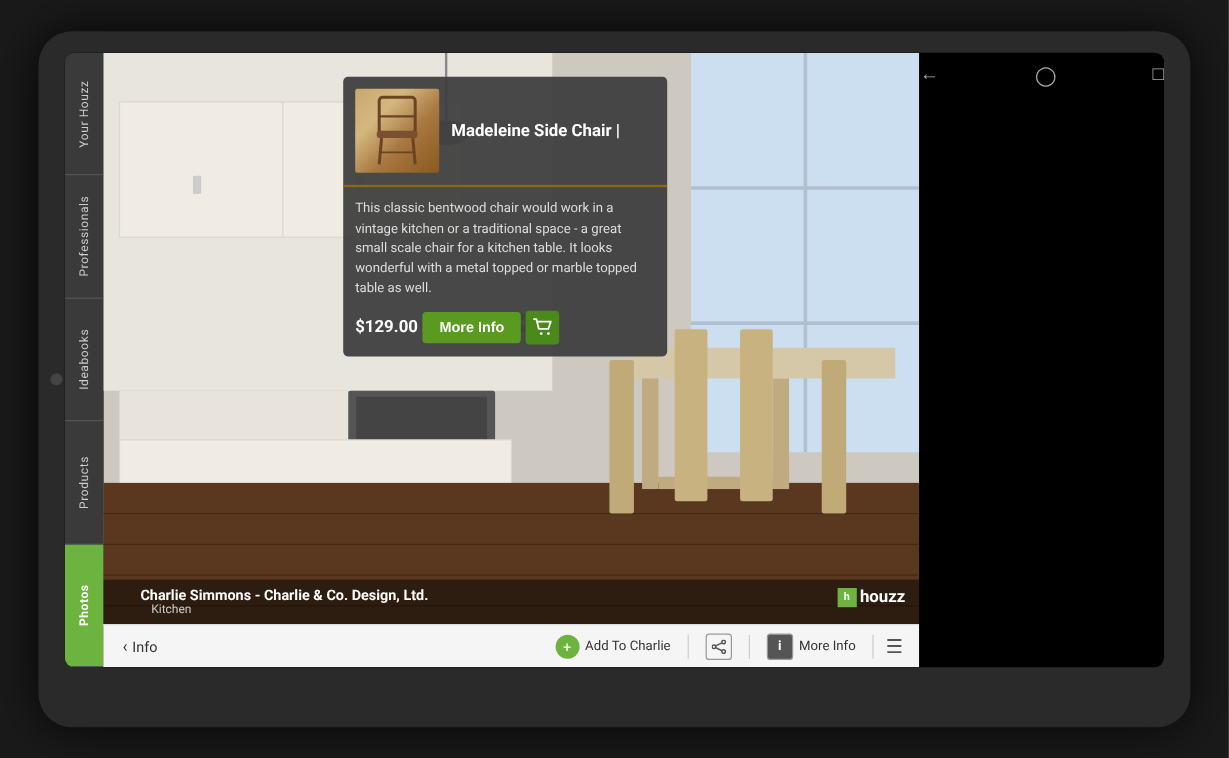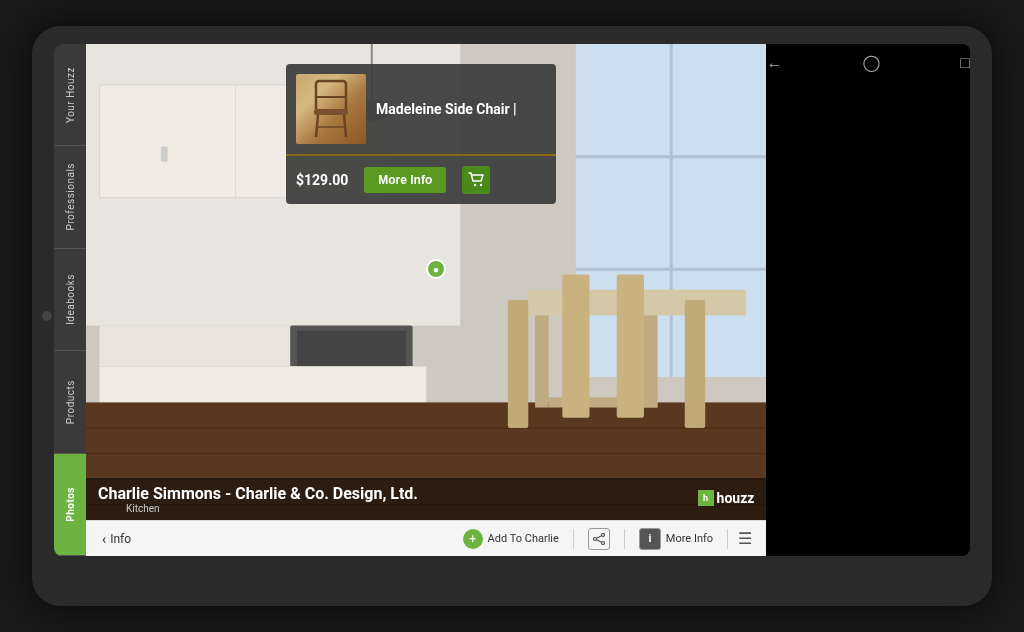--- a/index.html
+++ b/index.html
@@ -113,22 +113,23 @@
     .photo-credit {
       position: absolute;
       bottom: 36px;
       left: 0;
       right: 0;
       padding: 6px 12px;
       background: rgba(0,0,0,0.5);
     }
     .photo-credit-name {
       color: #fff;
-      font-size: 16px;
-      font-weight: bold;
+      font-size: 12px;
+      font-weight: bold;
+      margin-left: 19px;
     }
     .photo-credit-category {
       color: #ccc;
       font-size: 10px;
       padding-left: 28px;
     }
     
     .houzz-logo {
       position: absolute;
       bottom: 50px;
@@ -271,21 +272,21 @@
     }
     .popup-description {
       color: #ddd;
       font-size: 11px;
       line-height: 1.5;
       margin-bottom: 10px;
     }
     .popup-footer {
       display: flex;
       align-items: center;
-      gap: 16px;
+      gap: 4px;
     }
     .product-price {
       color: #fff;
       font-size: 14px;
       font-weight: bold;
     }
     .more-info-btn {
       background: #5a9a20;
       color: #fff;
       border: none;
@@ -426,20 +427,21 @@
                   <line x1="10" y1="48" x2="40" y2="48" stroke="#6b4423" stroke-width="1.5"></line>
                 </svg>
               </div>
               <div>
                 <div class="popup-title">
                   <span>Madeleine Side Chair |</span>
                 </div>
               </div>
             </div>
             <div class="popup-body">
+              <p class="popup-description">This classic bentwood chair would work in a vintage kitchen or a traditional space - a great small scale chair for a kitchen table. It looks wonderful with a metal topped or marble topped table as well.</p>
               <div class="popup-footer">
                 <span class="product-price">$129.00</span>
                 <button class="more-info-btn">More Info</button>
                 <div class="cart-icon-btn">
                   <svg width="16" height="16" viewBox="0 0 16 16" fill="none" xmlns="http://www.w3.org/2000/svg">
                     <path d="M1 1h2l2 8h8l2-6H4" stroke="#fff" stroke-width="1.5" stroke-linecap="round" stroke-linejoin="round"></path>
                     <circle cx="7" cy="13" r="1.2" fill="#fff"></circle>
                     <circle cx="13" cy="13" r="1.2" fill="#fff"></circle>
                   </svg>
                 </div>

